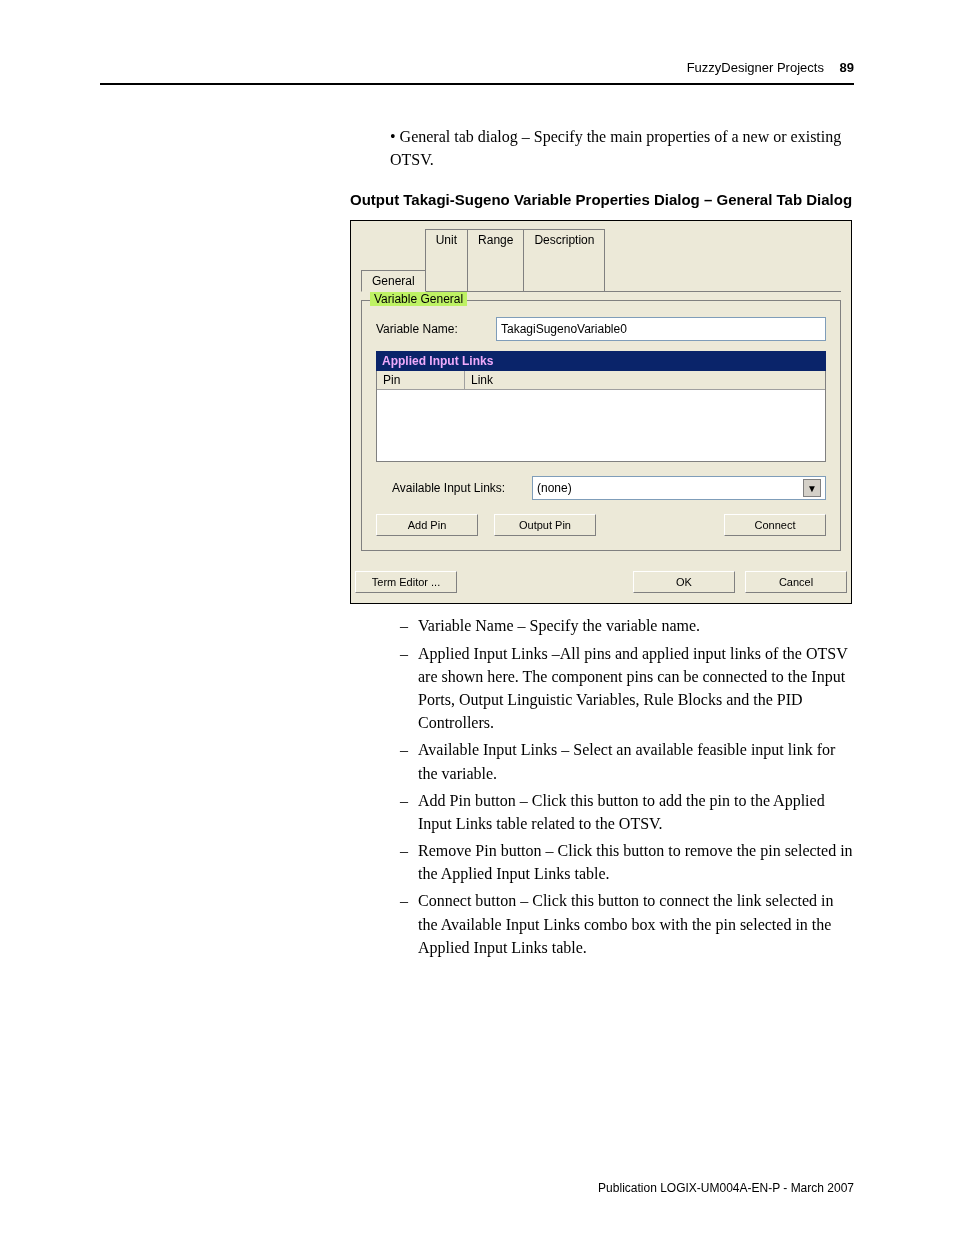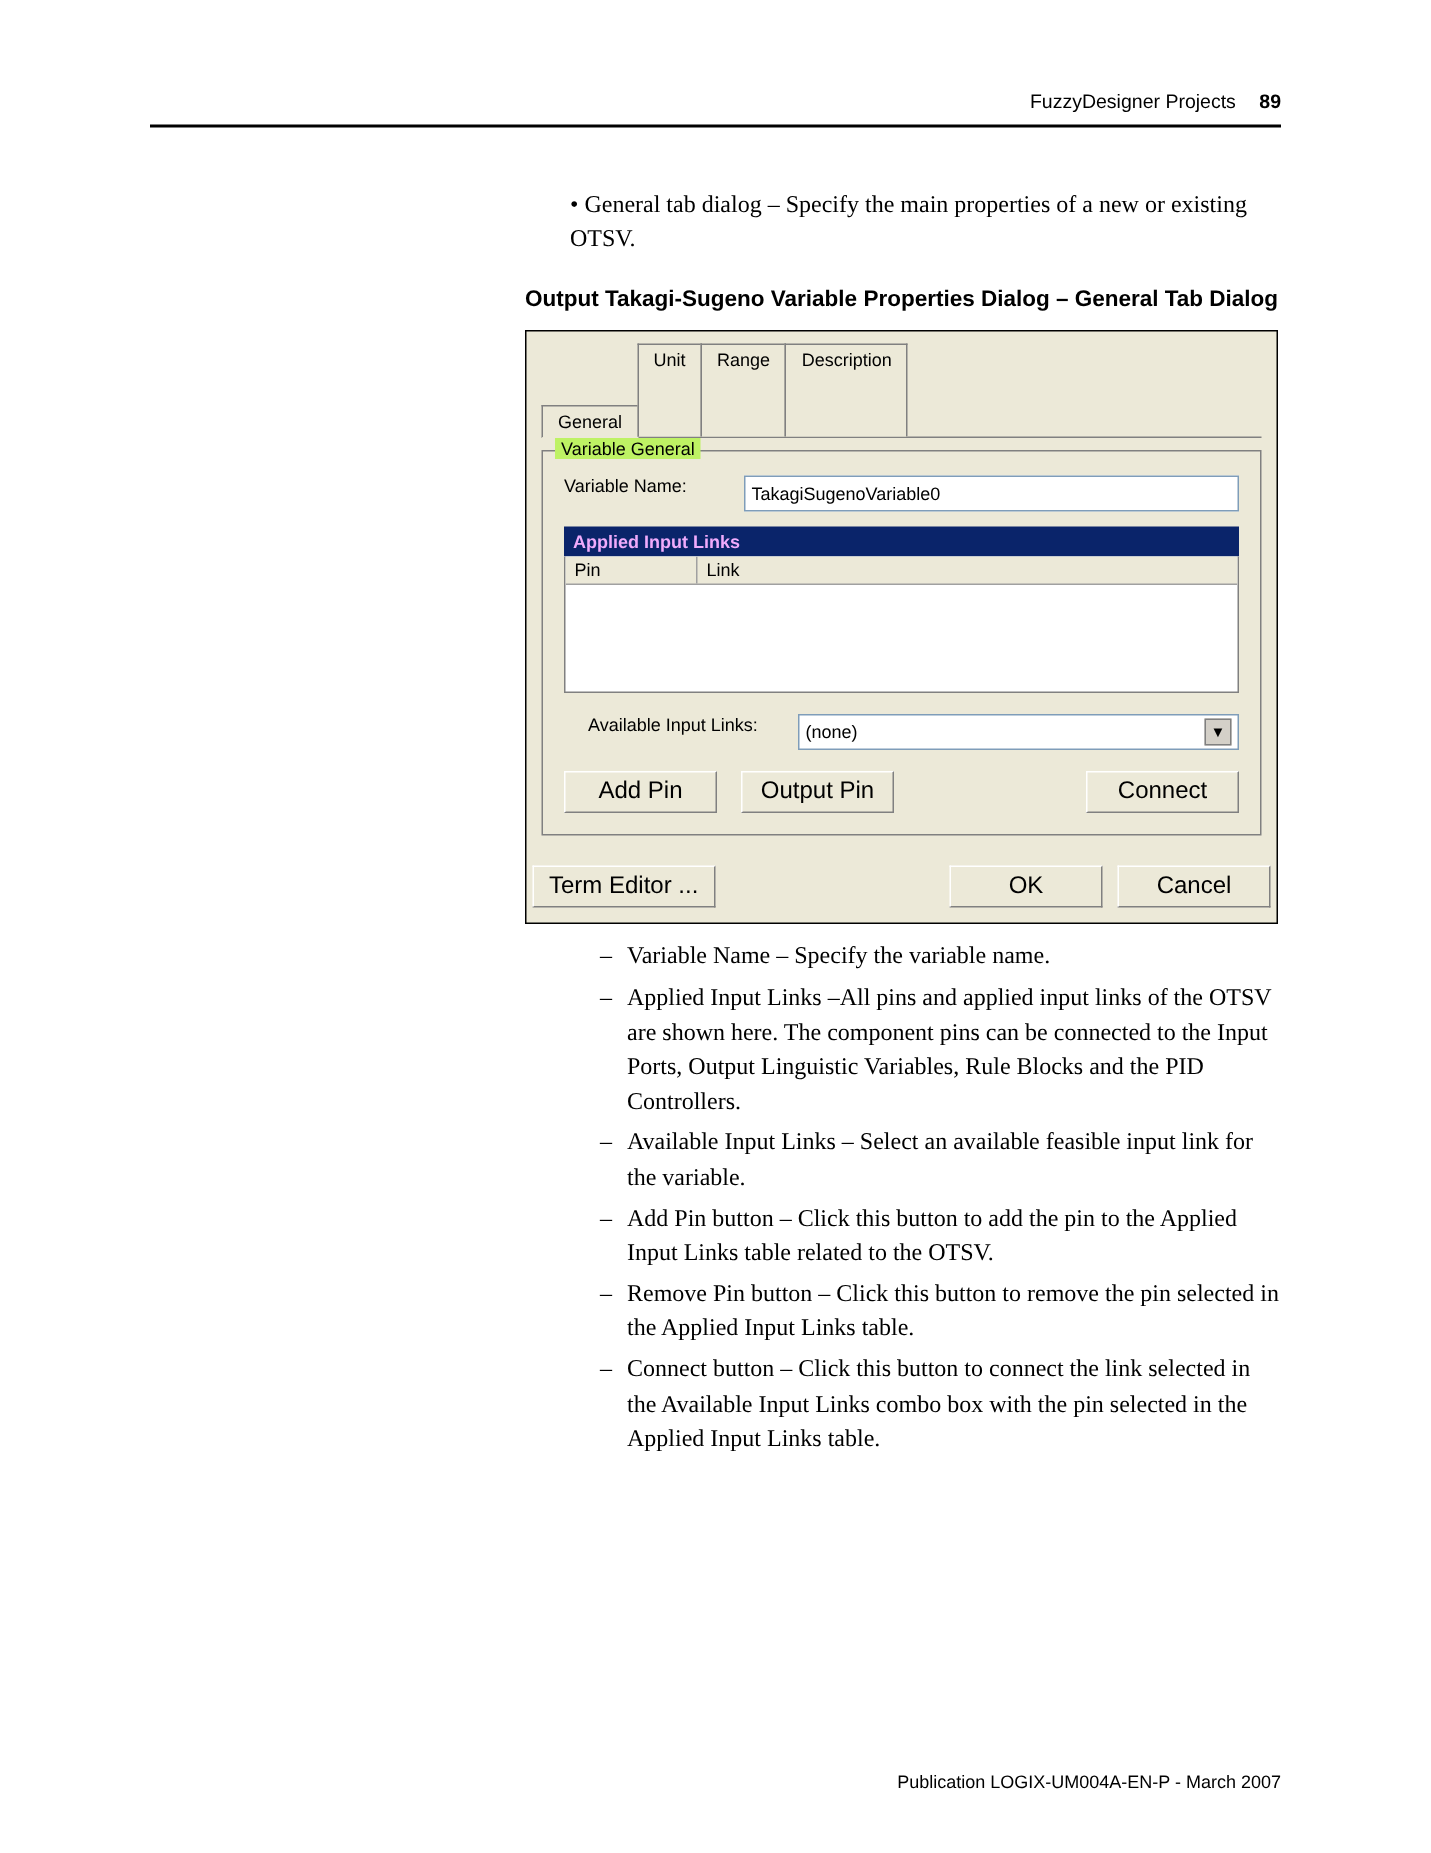--- a/index.html
+++ b/index.html
@@ -25,21 +25,21 @@
   }
   .content {
     margin: 0 100px 0 380px;
   }
   .content-full {
     margin: 0 100px 0 350px;
   }
   .bullet-para {
     font-size: 16px;
     line-height: 1.45;
-    margin: 0 0 20px 0;
+    margin: 0 0 20px 10px;
   }
   .section-heading {
     font-family: Arial, sans-serif;
     font-weight: bold;
     font-size: 15px;
     margin: 10px 0 12px 0;
   }
   
   .dialog {
     width: 500px;
@@ -89,21 +89,21 @@
   .fieldset {
     border:1px solid #808080;
     margin-top:8px;
     padding:10px 14px 14px 14px;
     position:relative;
   }
   .fieldset-legend {
     position:absolute; top:-9px; left:8px;
     background:#bef264; padding:0 4px;
   }
-  .row { display:flex; margin:6px 0; }
+  .row { display:flex; align-items:center; margin:6px 0; }
   .row .lbl { width:120px; }
   .textinput {
     flex:1;
     border:1px solid #7f9db9;
     background:#fff;
     padding:2px 4px;
     font-family:Tahoma, Arial;
     font-size:12px;
     height:18px;
   }
@@ -137,21 +137,21 @@
     display:flex; align-items:center; justify-content:space-between;
     height:18px;
   }
   .combo .arrow { width:16px; height:16px; background:#d4d0c8; border:1px solid #808080; display:inline-flex; align-items:center; justify-content:center; font-size:10px;}
   .btnbar { display:flex; gap:16px; margin-top:14px; align-items:center;}
   .btn {
     border:1px solid #808080;
     border-top-color:#fff; border-left-color:#fff;
     background:#ece9d8;
     padding:4px 10px;
-    font-size:16px;
+    font-size:11px;
     min-width:80px;
     text-align:center;
   }
   .dialog-footer {
     display:flex; gap:10px;
     padding:10px 4px;
     align-items:center;
   }
   .dialog-footer .spacer{flex:1;}
   

